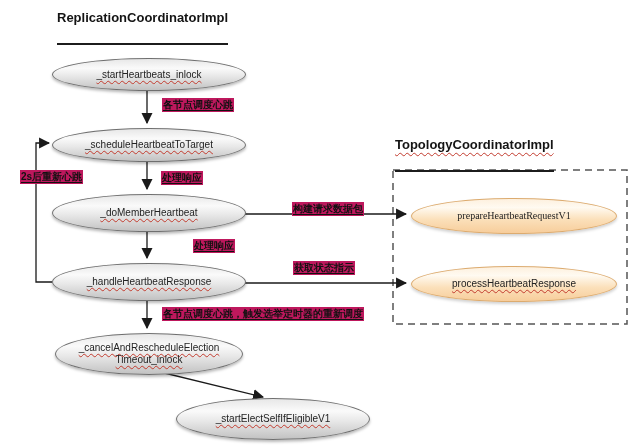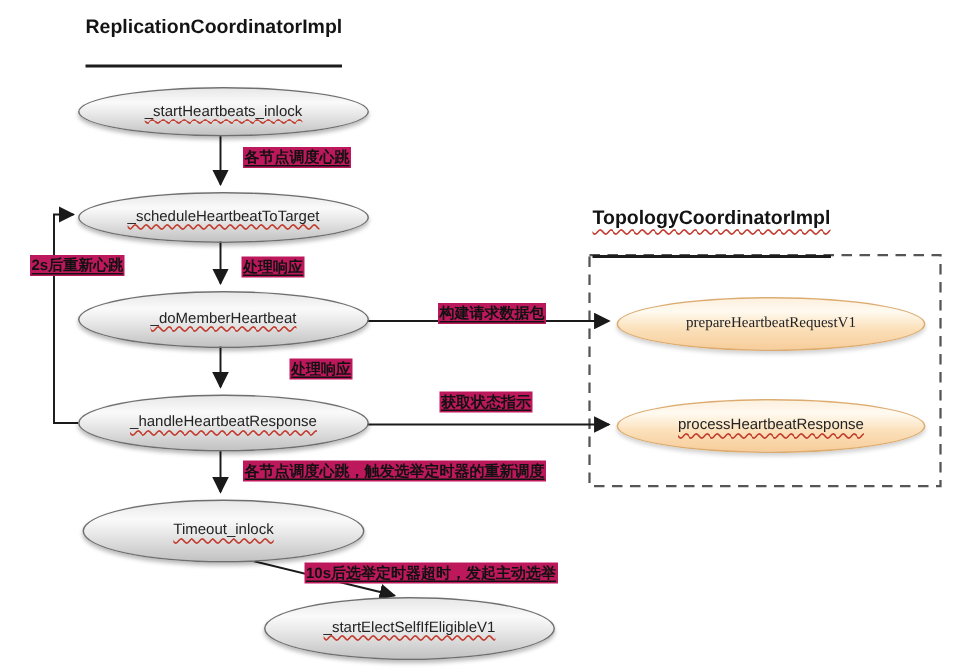--- a/index.html
+++ b/index.html
@@ -87,37 +87,37 @@
 
   <div class="node" style="left:52px;top:194px;width:192px;height:36px;justify-content:center;">
     <span class="lbl">_doMemberHeartbeat</span>
   </div>
 
   <div class="node" style="left:52px;top:263px;width:192px;height:36px;">
     <span class="lbl">_handleHeartbeatResponse</span>
   </div>
 
   <div class="node" style="left:55px;top:333px;width:186px;height:40px;">
+    <span class="lbl">_cancelAndRescheduleElection</span>
     <span class="lbl">Timeout_inlock</span>
   </div>
 
   <div class="node" style="left:176px;top:398px;width:192px;height:40px;">
     <span class="lbl">_startElectSelfIfEligibleV1</span>
   </div>
 
   <div class="node topo" style="left:411px;top:198px;width:204px;height:34px;">
     <span class="lbl plain">prepareHeartbeatRequestV1</span>
   </div>
 
   <div class="node topo" style="left:411px;top:266px;width:204px;height:34px;">
     <span class="lbl">processHeartbeatResponse</span>
   </div>
 
   <div class="edge-label" style="left:162px;top:98px;">各节点调度心跳</div>
   <div class="edge-label" style="left:161px;top:171px;">处理响应</div>
   <div class="edge-label" style="left:20px;top:170px;">2s后重新心跳</div>
   <div class="edge-label" style="left:161px;top:239px;margin-left:32px;">处理响应</div>
   <div class="edge-label" style="left:162px;top:307px;">各节点调度心跳，触发选举定时器的重新调度</div>
-  <div class="edge-label" style="left:203px;top:375px;">10s后选举定时器超时，发起主动选举</div>
   <div class="edge-label" style="left:292px;top:202px;">构建请求数据包</div>
   <div class="edge-label" style="left:293px;top:261px;">获取状态指示</div>
 
 </div>
 
 </body></html>

